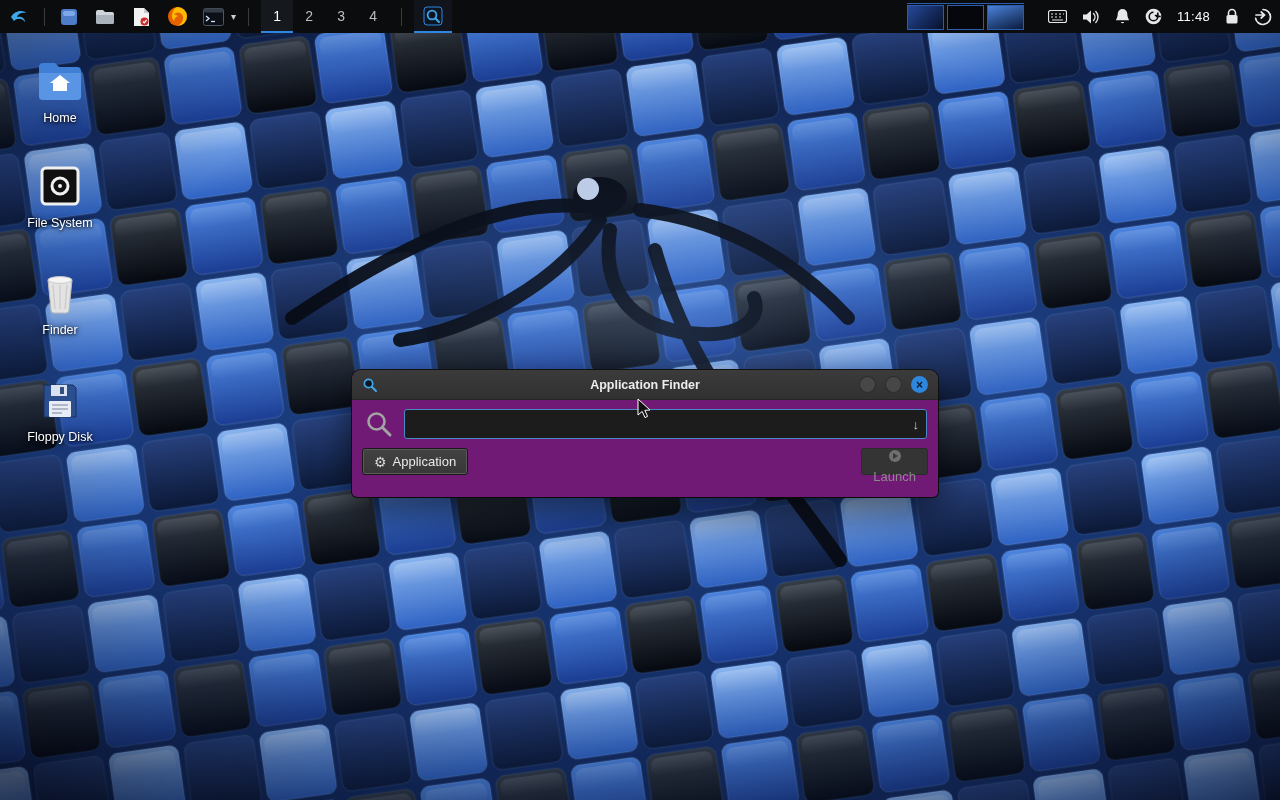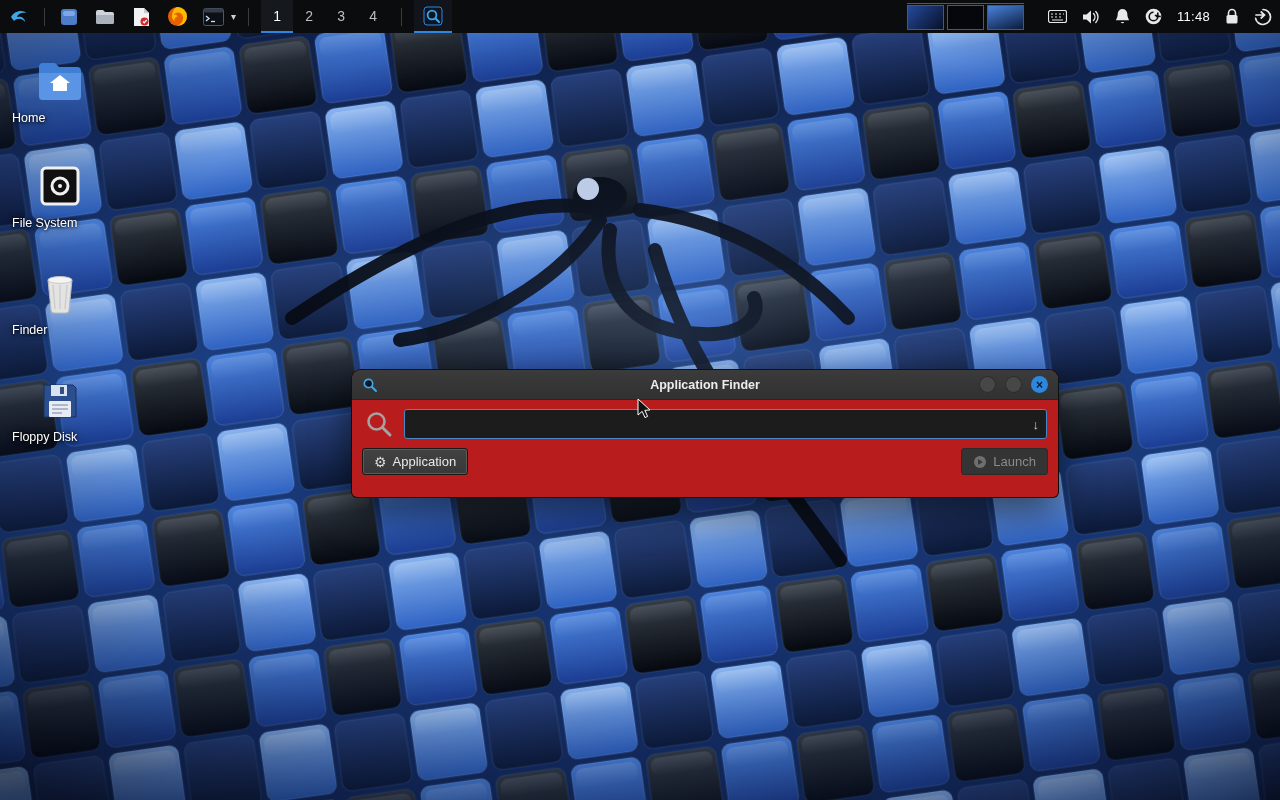--- a/index.html
+++ b/index.html
@@ -35,31 +35,31 @@
   .thumb{width:37px;height:25px;border:1px solid #2c5cb0;box-sizing:border-box;background:linear-gradient(135deg,#254a9a,#07102a);}
   .thumb.t2{background:#05070c;padding-top:1px;}
   .thumb.t2 .dash{height:2px;background:#9fb8e8;margin:4px 5px 0 5px;}
   .thumb.t3{background:linear-gradient(160deg,#4a82da,#0a1a3c);}
   .tray{display:flex;align-items:center;gap:15px;}
   .tray svg{display:block;}
   .clock{font-size:13px;color:#ffffff;letter-spacing:.3px;}
   
   .dicon{
     position:absolute;left:12px;width:96px;display:flex;flex-direction:column;
-    gap:9px;z-index:5;cursor:default;
+    align-items:center;gap:9px;z-index:5;cursor:default;
   }
   .dimg{height:46px;display:flex;align-items:flex-end;justify-content:center;}
   .dlabel{
     font-size:12.5px;color:#ffffff;text-shadow:0 1px 3px rgba(0,0,0,.95),0 0 6px rgba(0,0,0,.7);
     white-space:nowrap;
   }
   
   .finder{
-    position:absolute;left:352px;top:370px;width:706px;height:127px;z-index:40;
-    background:#b91c1c;border-radius:9px 9px 5px 5px;
+    position:absolute;left:352px;top:370px;width:586px;height:127px;z-index:40;
+    background:#701a75;border-radius:9px 9px 5px 5px;
     box-shadow:0 14px 38px rgba(0,0,0,.6),0 0 0 1px #141414;
   }
   .titlebar{
     height:30px;display:flex;align-items:center;padding:0 10px;position:relative;
     background:linear-gradient(#3b3b3b,#313131);border-radius:9px 9px 0 0;
     border-bottom:1px solid #262626;box-sizing:border-box;
   }
   .tb-icon{z-index:2;display:flex;}
   .tb-title{
     position:absolute;left:0;right:0;text-align:center;font-weight:bold;
@@ -85,21 +85,21 @@
   .brow{display:flex;justify-content:space-between;align-items:center;padding:3px 10px 0 10px;}
   .btn{
     display:flex;align-items:center;gap:6px;height:27px;padding:0 11px;
     font-size:13px;border-radius:3px;font-family:inherit;cursor:default;
   }
   .btn.pref{
     background:linear-gradient(#424242,#383838);border:1px solid #191919;
     box-shadow:inset 0 0 0 1px #5a5a5a;color:#e8e8e8;
   }
   .btn.pref .gear{font-size:14px;color:#d8d8d8;line-height:1;}
-  .btn.launch{background:#343434;border:1px solid #2b2b2b;color:#8a8a8a;}
+  .btn.launch{background:#343434;border:1px solid #2b2b2b;color:#8a8a8a;flex-direction:column;}
   
   .cursor{position:absolute;left:637px;top:398px;z-index:100;pointer-events:none;}
 </style>
 </head>
 <body>
 
 <svg class="wallpaper" viewBox="0 0 1280 800" preserveAspectRatio="none" aria-hidden="true">
   <defs>
     <linearGradient id="bgGrad" x1="0" y1="0" x2="0" y2="1">
       <stop offset="0" stop-color="#0e1d44"></stop>

